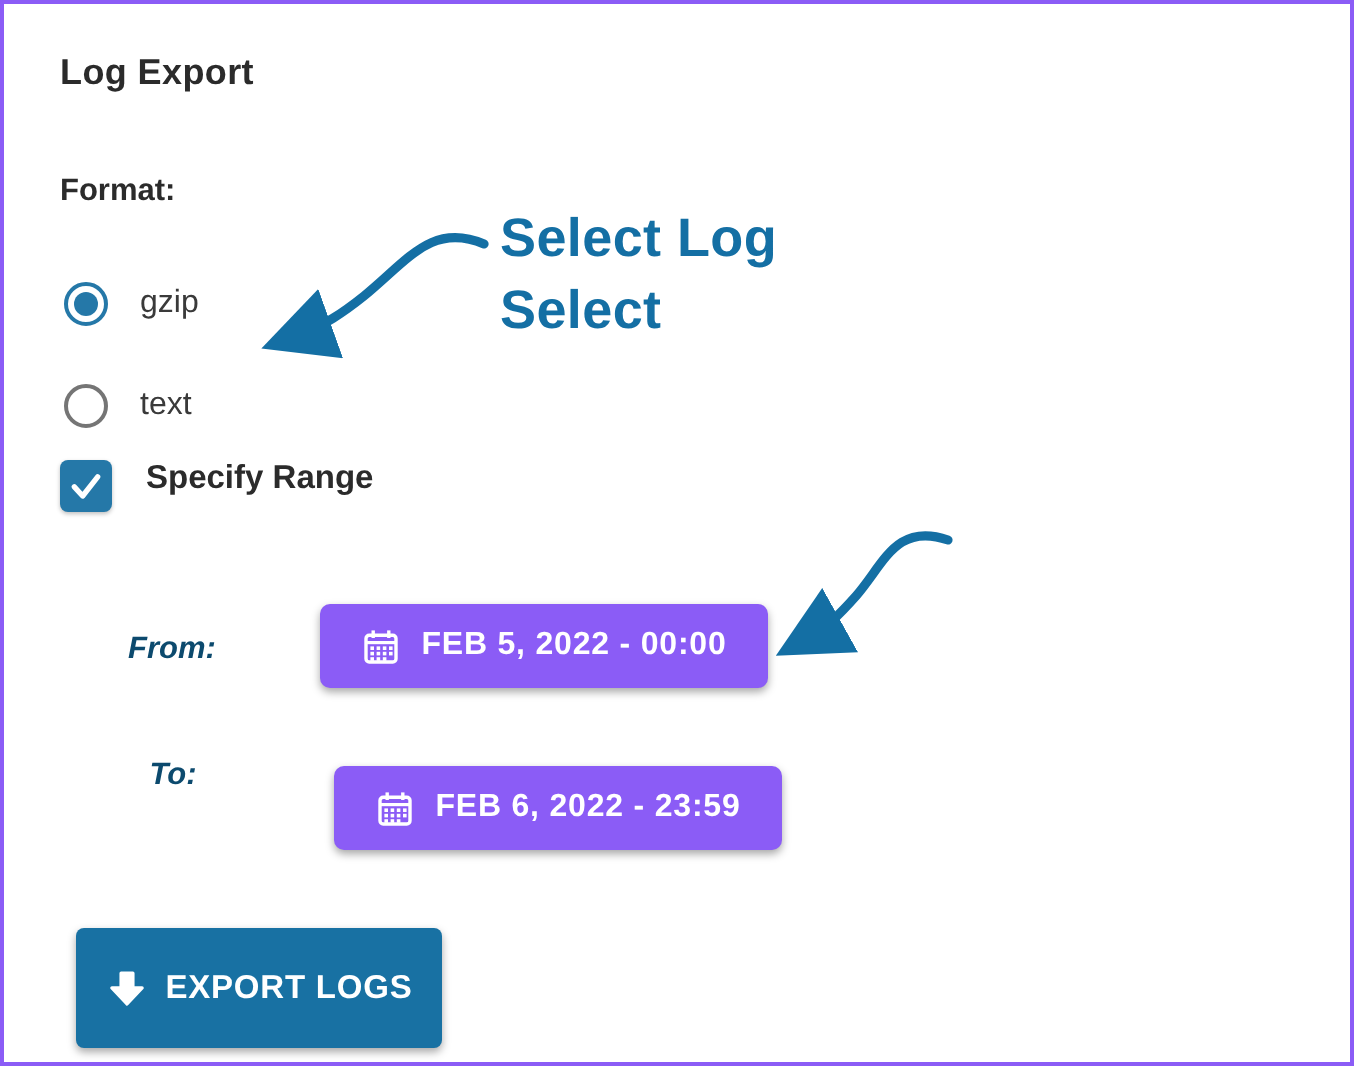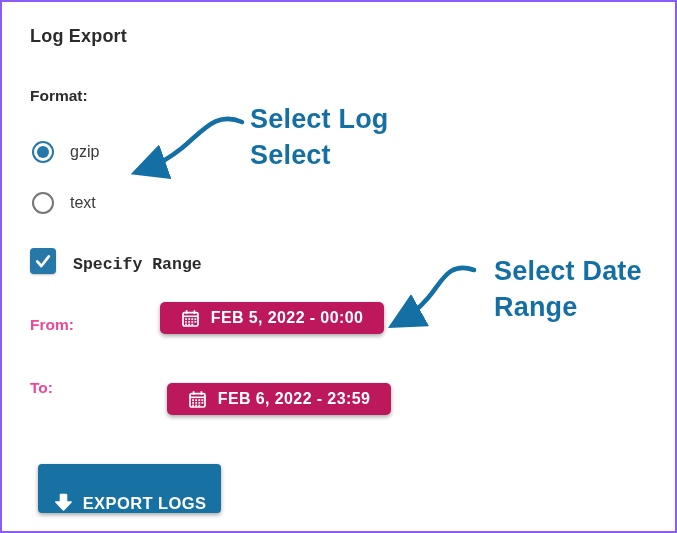--- a/index.html
+++ b/index.html
@@ -37,55 +37,55 @@
   }
   .radio.selected { border-color:#2578a8; }
   .radio.selected::after {
     content:""; position:absolute; left:3px; top:3px; right:3px; bottom:3px;
     background:#2578a8; border-radius:50%;
   }
   .radio-label {
     margin-left:16px; font-size:16px; color:#3a3a3a;
   }
   .checkbox-row {
-    position:absolute; left:28px; top:246px;
-    display:flex; align-items:flex-end; cursor:pointer;font-family:Liberation Mono, monospace;
+    position:absolute; left:28px; top:228px;
+    display:flex; align-items:flex-start; cursor:pointer;
   }
   .checkbox {
     width:26px; height:26px; border-radius:4px;
     background:#2578a8; display:flex; align-items:center; justify-content:center;
     box-shadow:0 1px 2px rgba(0,0,0,0.25);
     flex:0 0 auto;
   }
   .checkbox-label {
     margin-left:17px; font-size:16.5px; font-weight:700; color:#2b2b2b;
   }
   .field-label {
-    position:absolute; left:28px; width:112px; text-align:left;
-    font-size:15.5px; font-weight:700; color:#ec4899;
+    position:absolute; left:28px; width:112px; text-align:center;
+    font-size:15.5px; font-weight:700; color:#0c4a6e;font-style:italic;
   }
   .field-label.from { top:314px; }
   .field-label.to { top:377px; width:113px; }
   .date-button {
-    position:absolute; height:32px; width:224px;
-    background:#be185d; border:none; border-radius:5px;
+    position:absolute; height:42px; width:224px;
+    background:#8b5cf6; border:none; border-radius:5px;
     display:flex; align-items:center; justify-content:center;
     color:#ffffff; cursor:pointer;
     box-shadow:0 2px 4px rgba(0,0,0,0.35);
     font-family:"Liberation Sans", sans-serif;
   }
   .date-button.from { left:158px; top:300px; }
   .date-button.to { left:165px; top:381px; }
   .date-button .btn-text {
     font-size:16px; font-weight:700; letter-spacing:0.4px; margin-left:11px;
   }
   .export-button {
-    position:absolute; left:36px; top:462px; width:183px; height:49px;
+    position:absolute; left:36px; top:462px; width:183px; height:60px;
     background:#1871a3; border:none; border-radius:4px;
-    display:flex; align-items:flex-end; justify-content:center;
+    display:flex; align-items:center; justify-content:center;
     color:#ffffff; cursor:pointer;
     box-shadow:0 2px 4px rgba(0,0,0,0.35);
     font-family:"Liberation Sans", sans-serif;
   }
   .export-button .btn-text {
     font-size:16.5px; font-weight:700; letter-spacing:0.4px; margin-left:9px;
   }
   .annotation {
     position:absolute; color:#146fa4;
     font-size:27px; line-height:36px; font-weight:700;
@@ -181,24 +181,20 @@
       <path d="M7.2 2.5 h5.6 v7 h4.4 l-7.2 7.6 -7.2 -7.6 h4.4 z" fill="#ffffff" stroke="#ffffff" stroke-width="1.6" stroke-linejoin="round" stroke-linecap="round"></path>
     </svg>
     <span class="btn-text">EXPORT LOGS</span>
   </button>
 
   <div class="annotation note-format">
     <div>Select Log</div>
     <div>Select</div>
   </div>
 
-  <div class="annotation note-range">
-    <div>Select Date</div>
-    <div>Range</div>
-  </div>
 
   <svg class="arrow-svg arrow-format" width="132" height="78" viewBox="0 0 132 78">
     <defs>
       <marker id="ah1" markerWidth="8" markerHeight="8" refX="4" refY="4" orient="auto">
         <path d="M0 0 L8 4 L0 8 z" fill="#146fa4"></path>
       </marker>
     </defs>
     <path d="M122 16 C 96 5, 84 24, 62 42 C 52 50, 42 57, 28 62" fill="none" stroke="#146fa4" stroke-width="4.6" stroke-linecap="round" marker-end="url(#ah1)"></path>
   </svg>
 

